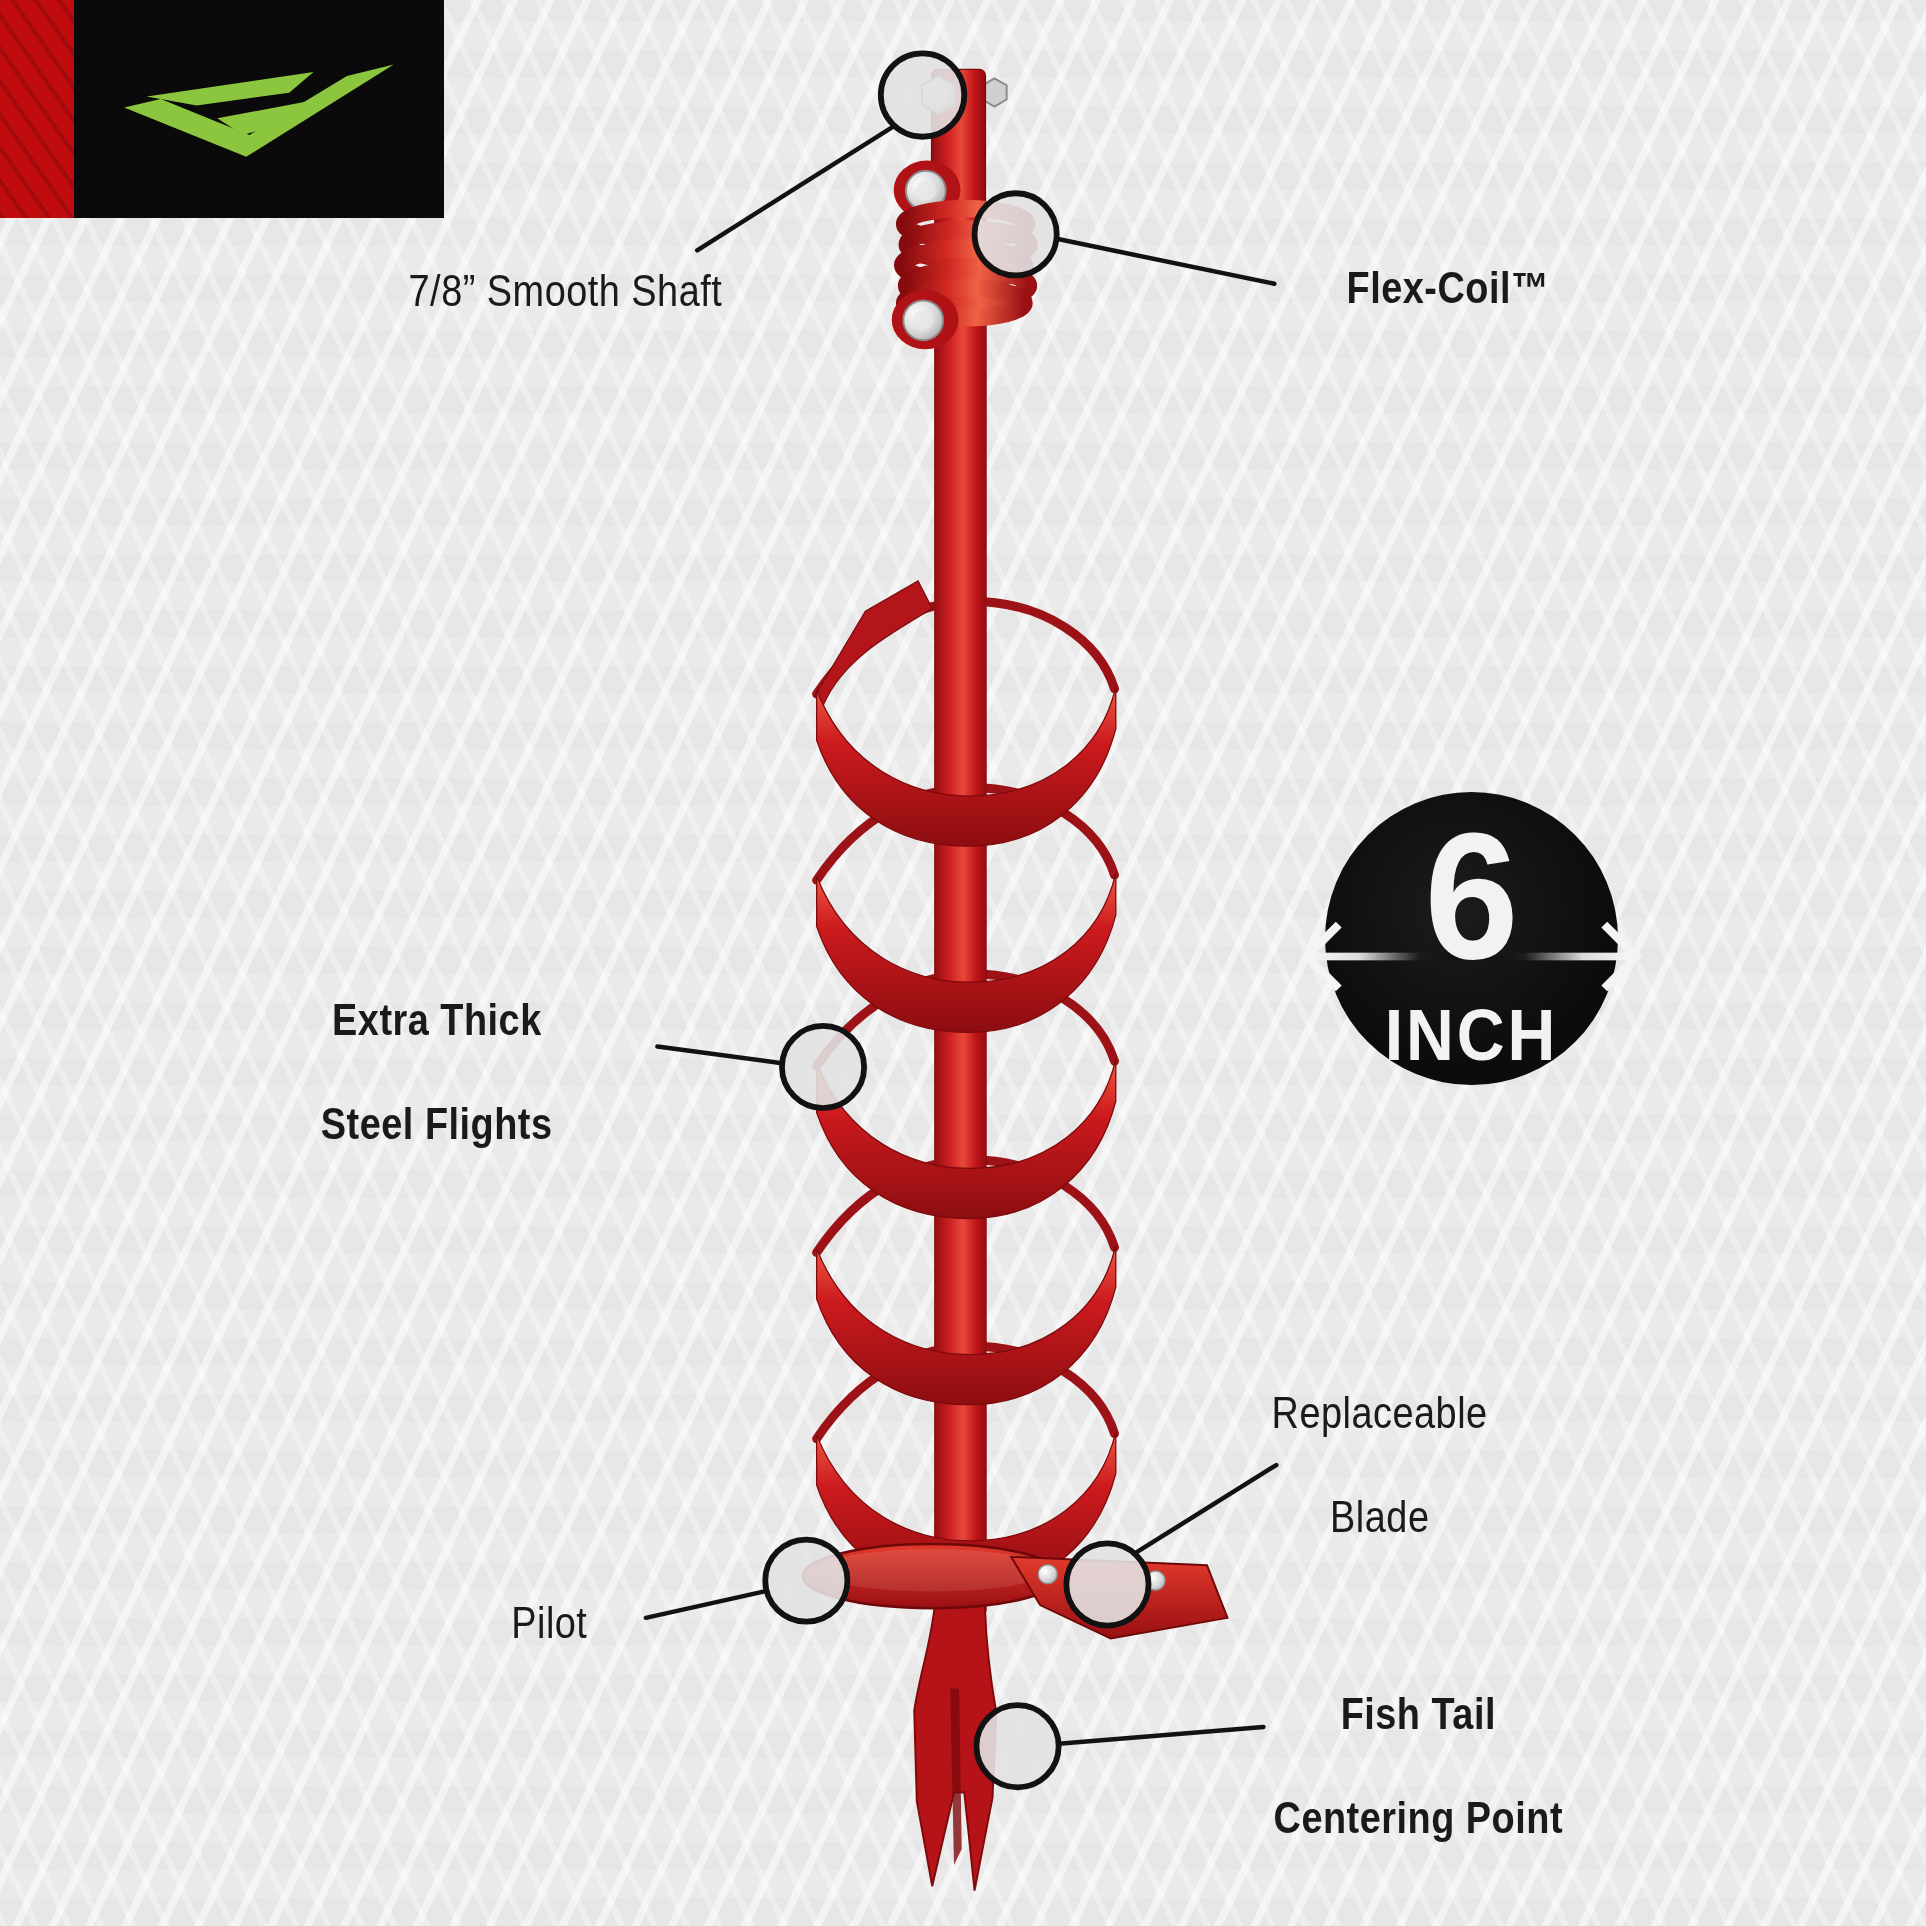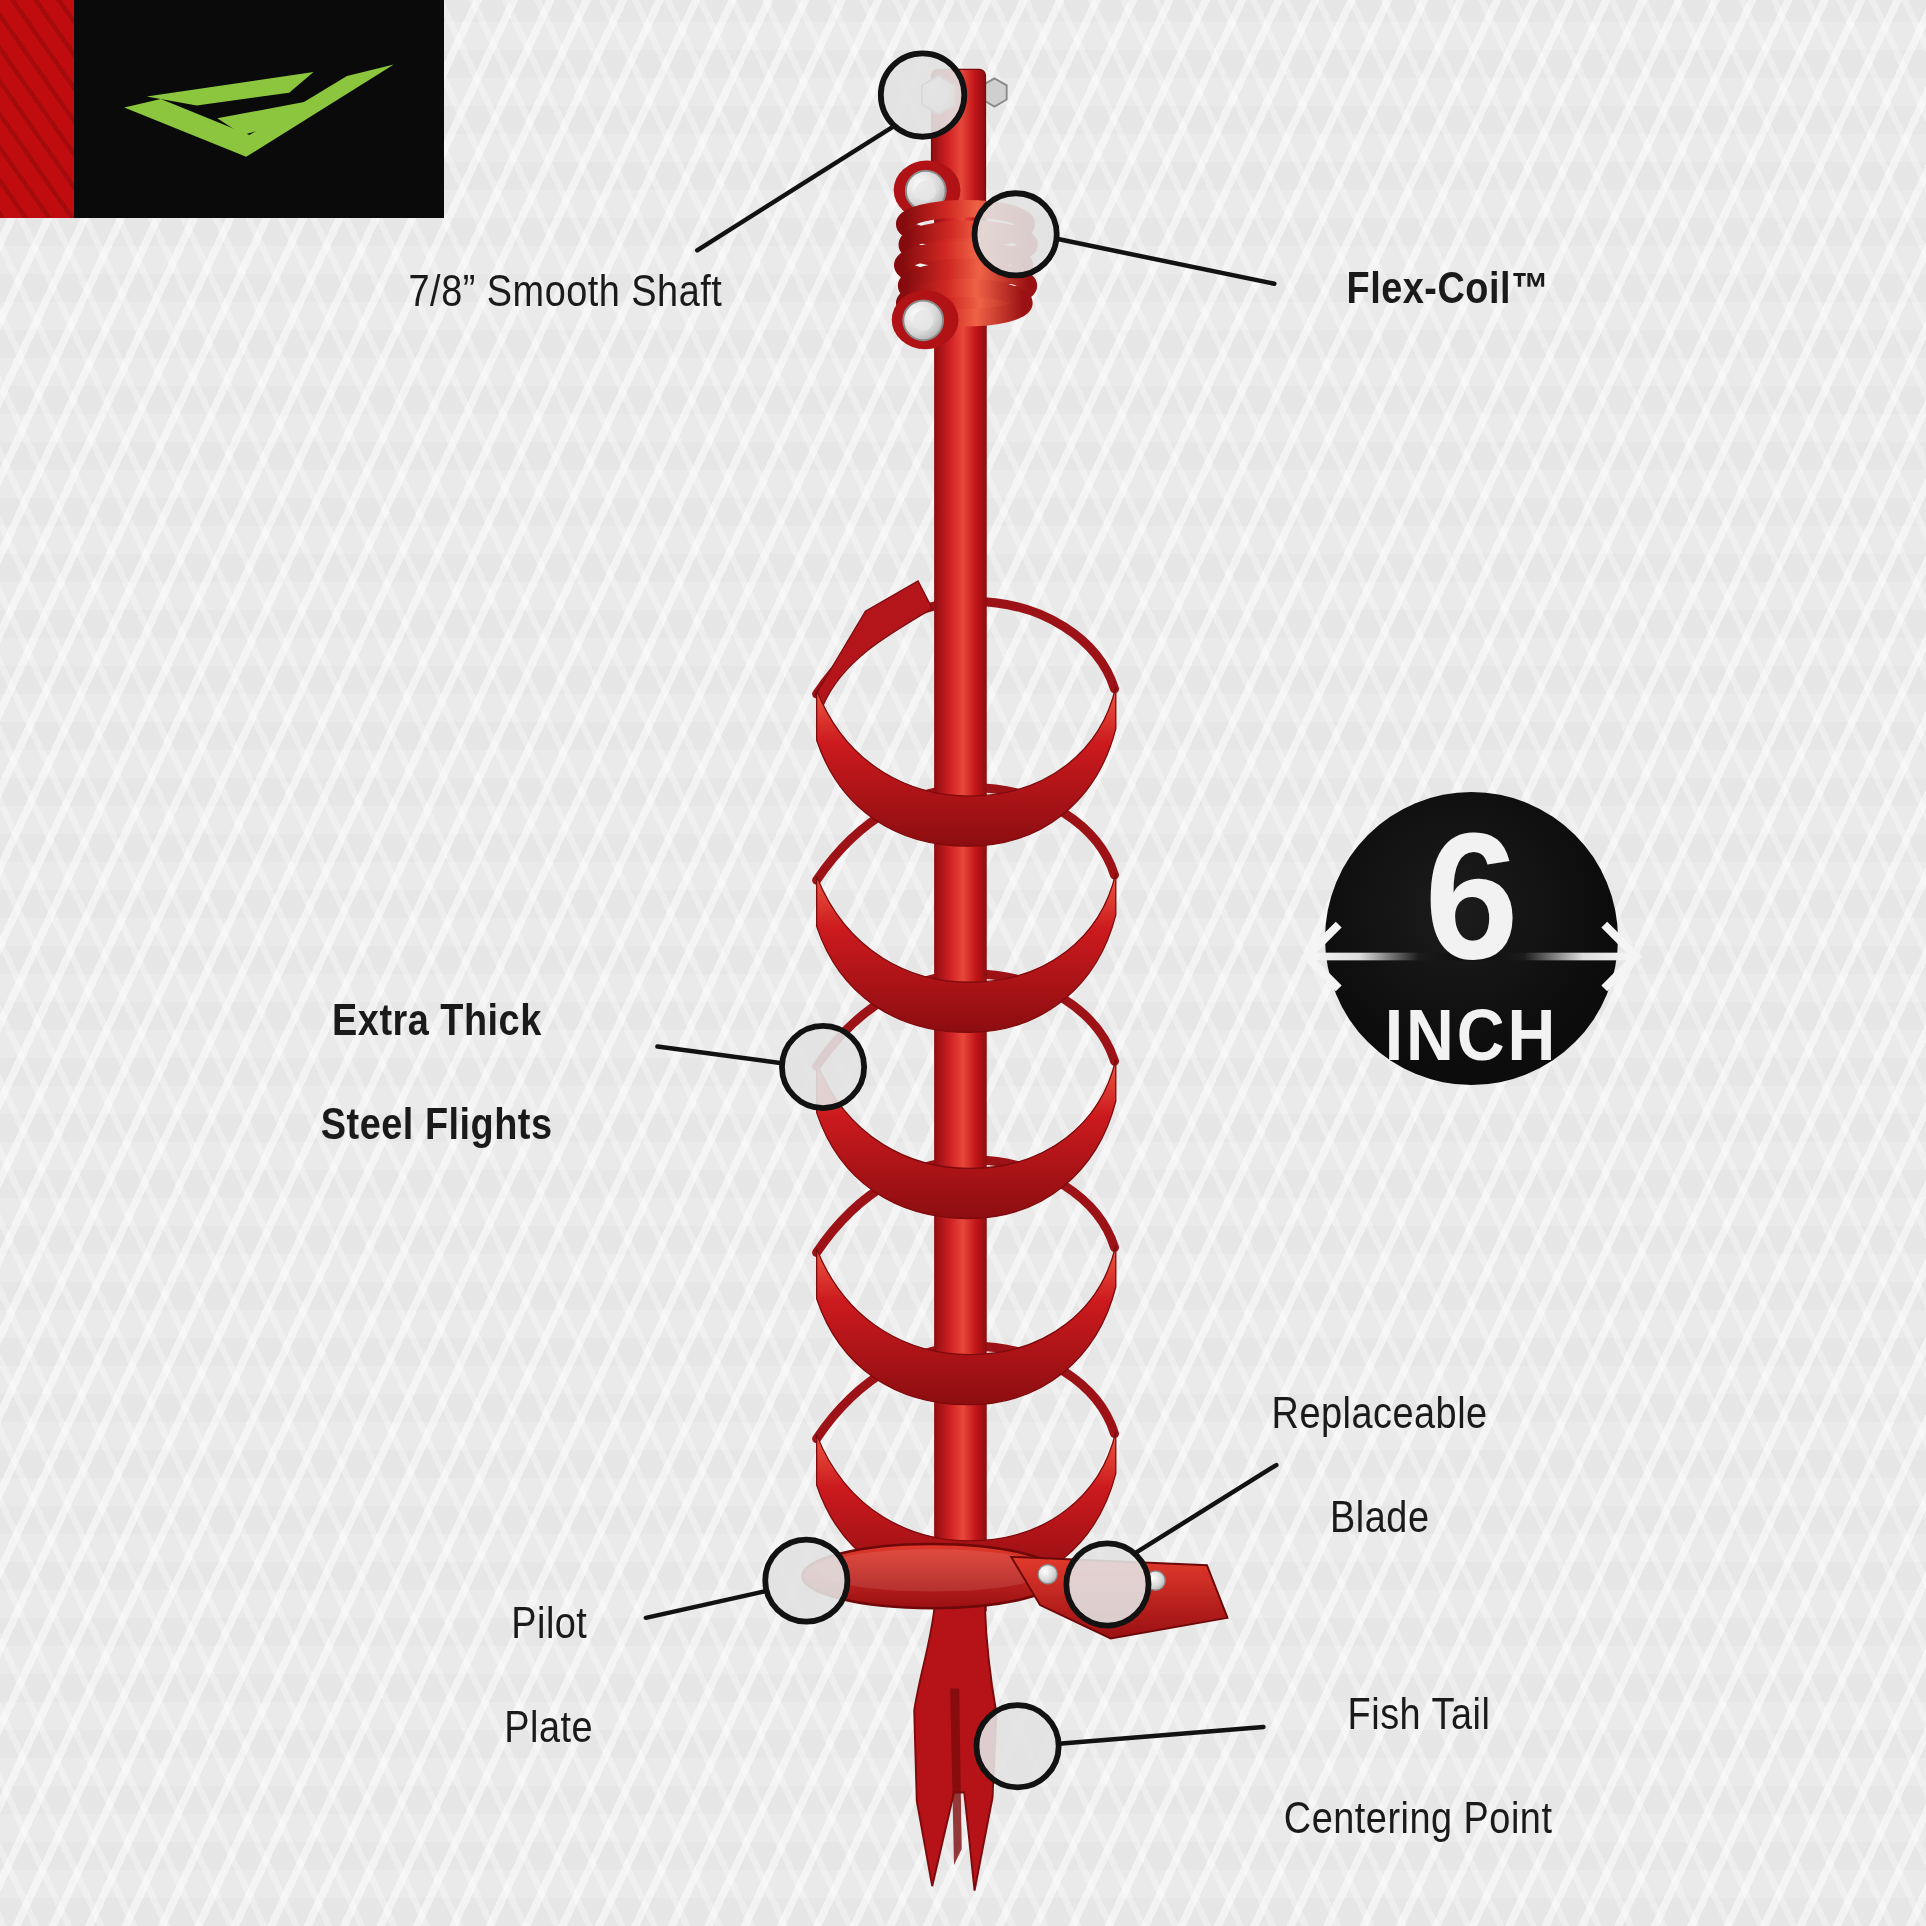--- a/index.html
+++ b/index.html
@@ -29,21 +29,21 @@
   .label { position:absolute; text-align:center; color:var(--text,#1a1a1a);
            font-size:44px; line-height:104px; font-weight:400; }
   .label .cond { display:inline-block; transform:scaleX(.86); letter-spacing:0.6px; white-space:nowrap; }
   .label div { height:104px; }
 
   #label-shaft    { left:116px;  top:239px;  width:899px; }
   #label-coil     { left:998px; top:236px;  width:899px;font-weight:bold; }
   #label-flights  { left:52px;  top:968px; width:770px;font-weight:bold; }
   #label-pilot    { left:292px;  top:1571px; width:514px;  }
   #label-blade    { left:1027px; top:1361px; width:706px; }
-  #label-fishtail { left:969px; top:1662px; width:899px; }
+  #label-fishtail { left:969px; top:1662px; width:899px;font-weight:bold; }
 
   
   .badge {
     position:absolute; left:1325px; top:792px; width:293px; height:293px;
     border-radius:50%;
     background:radial-gradient(circle at 45% 40%, #1c1c1c 0%, var(--badge-black,#0c0c0c) 65%);
   }
   .badge-six {
     position:absolute; left:0; top:14px; width:100%; text-align:center;
     color:#f2f2f2; font-size:180px; line-height:180px; font-weight:700;
@@ -188,21 +188,20 @@
   <div><span class="cond">Flex-Coil™</span></div>
 </div>
 
 <div class="label" id="label-flights">
   <div><span class="cond">Extra Thick</span></div>
   <div><span class="cond">Steel Flights</span></div>
 </div>
 
 <div class="label" id="label-pilot">
   <div><span class="cond">Pilot</span></div>
-  <div><span class="cond">Plate</span></div>
 </div>
 
 <div class="label" id="label-blade">
   <div><span class="cond">Replaceable</span></div>
   <div><span class="cond">Blade</span></div>
 </div>
 
 <div class="label" id="label-fishtail">
   <div><span class="cond">Fish Tail</span></div>
   <div><span class="cond">Centering Point</span></div>

